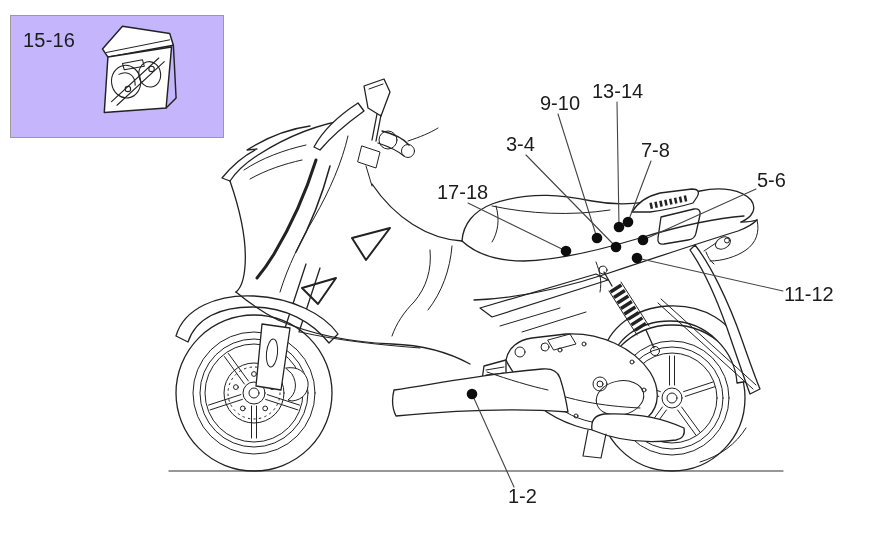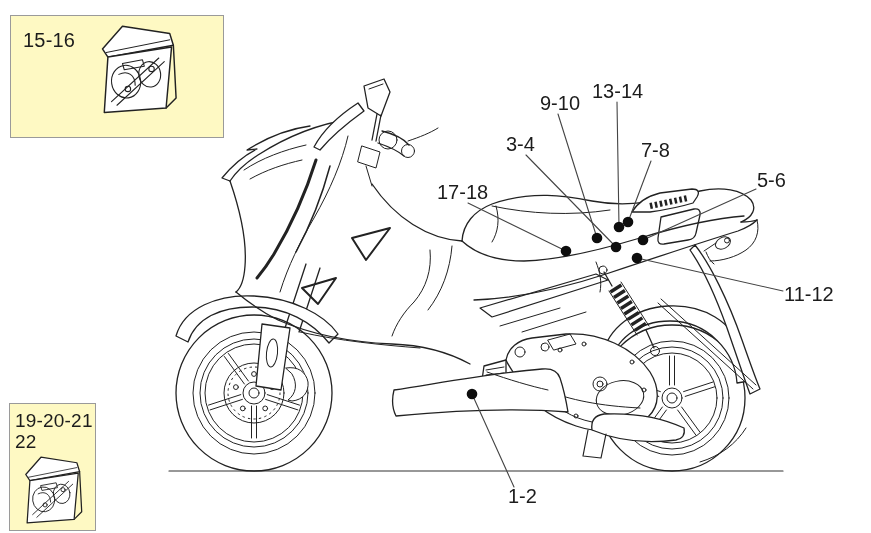--- a/index.html
+++ b/index.html
@@ -4,21 +4,21 @@
 <style>
   html,body{margin:0;padding:0;background:#fff;}
   .canvas{
     position:relative;width:871px;height:533px;background:#fff;overflow:hidden;
     font-family:"Liberation Sans",sans-serif;
   }
   .art{position:absolute;left:0;top:0;}
   .art path,.art line,.art circle,.art ellipse,.art polyline{vector-effect:none;}
   .co-label{font:20px "Liberation Sans",sans-serif;fill:#1c1c1c;}
   .decal-box{
-    position:absolute;border:1px solid #9a9a9a;background:#fef9c3;box-sizing:border-box;
+    position:absolute;border:1px solid #9a9a9a;background:#c4b5fd;box-sizing:border-box;
   }
   .box-top{left:10px;top:15px;width:214px;height:123px;}
   .box-bottom{left:9px;top:403px;width:87px;height:128px;}
   .pn{
     position:absolute;color:#1c1c1c;font-size:20px;line-height:21px;letter-spacing:0.2px;
   }
   .pn-top{left:12px;top:14px;}
   .pn-b1{left:5px;top:6px;font-size:19px;}
   .pn-b2{left:5px;top:27px;font-size:19px;}
   .caption{
@@ -256,35 +256,14 @@
           <path d="M30,62 C40,57 48,63 48,74"></path>
           <path d="M22,92 L74,44 M28,96 L80,48"></path>
           <path d="M34,50 L56,46 L58,53 L36,57 Z"></path>
           <circle cx="40" cy="78" r="3"></circle>
             <circle cx="66" cy="56" r="3"></circle>
         </g>
       </g>
     </svg>
   </div>
 
-  <div class="decal-box box-bottom">
-    <div class="pn pn-b1">19-20-21</div>
-    <div class="pn pn-b2">22</div>
-    <svg class="pack-bottom" width="72" height="76" viewBox="0 0 100 110">
-      <g fill="#fff" stroke="#222" stroke-width="1.8" stroke-linejoin="round" stroke-linecap="round">
-        <path d="M12,34 L34,9 L86,17 L90,30 L18,43 Z"></path>
-        <path d="M16,38 L86,24" fill="none" stroke-width="1.2"></path>
-        <path d="M90,30 L93,88 L82,99" fill="none"></path>
-        <path d="M18,43 L88,32 L82,99 L14,104 Z"></path>
-        <g fill="none" stroke-width="1.3">
-          <ellipse cx="38" cy="70" rx="16" ry="18" transform="rotate(-8 38 70)"></ellipse>
-          <ellipse cx="64" cy="62" rx="12" ry="14" transform="rotate(-8 64 62)"></ellipse>
-          <path d="M30,62 C40,57 48,63 48,74"></path>
-          <path d="M22,92 L74,44 M28,96 L80,48"></path>
-          <path d="M34,50 L56,46 L58,53 L36,57 Z"></path>
-          <circle cx="40" cy="78" r="3"></circle>
-            <circle cx="66" cy="56" r="3"></circle>
-        </g>
-      </g>
-    </svg>
-  </div>
 
 </div>
 
 </body></html>

